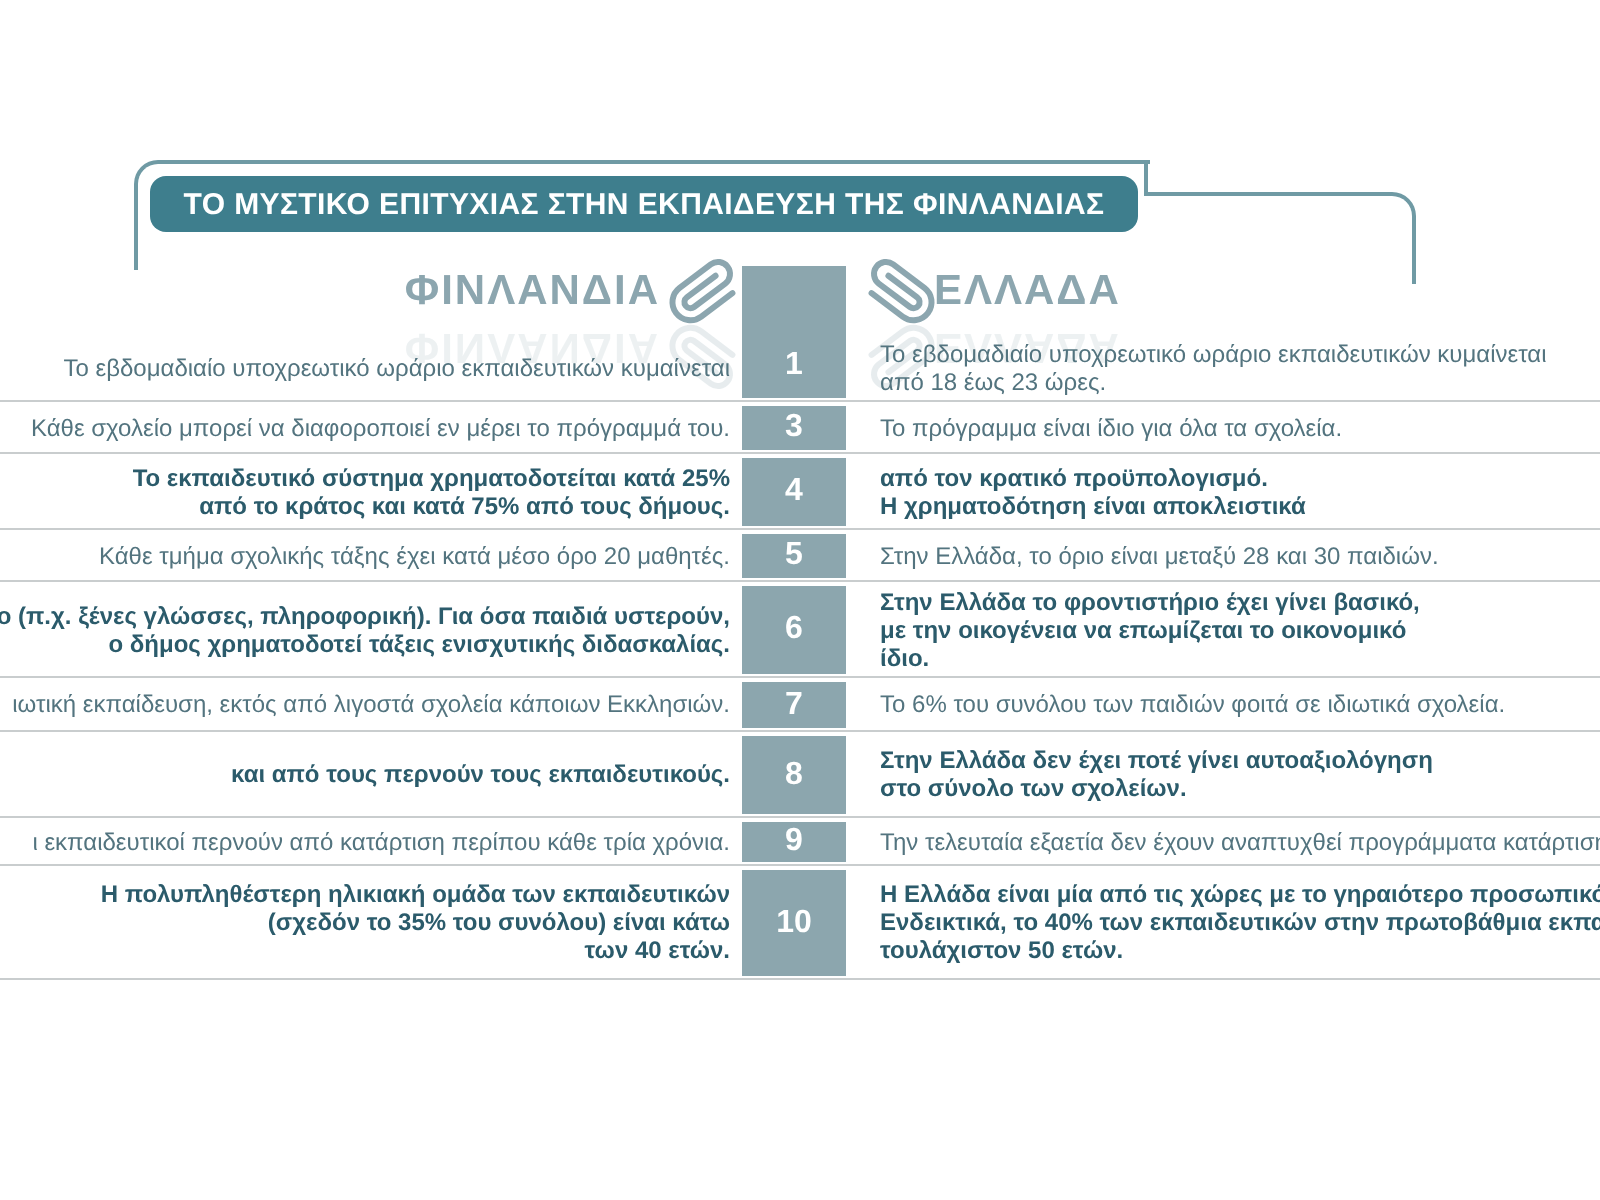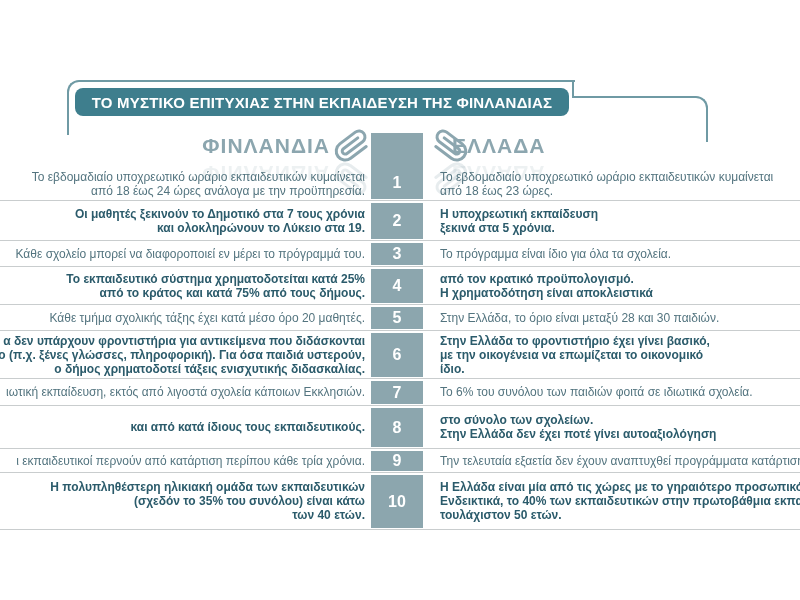--- a/index.html
+++ b/index.html
@@ -15,21 +15,21 @@
     border-top:2px solid var(--frame,#6F9AA4);border-right:2px solid var(--frame,#6F9AA4);
     border-top-right-radius:12px;}
 
   .banner{position:absolute;left:75px;top:88px;width:494px;height:28px;border-radius:8px;
     background:var(--banner,#3E7E8D);display:flex;align-items:center;justify-content:center;text-align:center;}
   .banner span{color:#fff;font-weight:bold;font-size:15px;letter-spacing:0.2px;white-space:nowrap;}
 
   .hdr{position:absolute;top:130px;height:32px;display:flex;align-items:center;
     color:var(--muted,#8CA6AF);font-weight:bold;font-size:21px;letter-spacing:1px;}
   .hdr-fin{right:470px;}
-  .hdr-gre{left:452px;}
+  .hdr-gre{left:467px;}
   .hdr-reflect{position:absolute;top:157px;height:32px;display:flex;align-items:center;
     color:var(--muted,#8CA6AF);font-weight:bold;font-size:21px;letter-spacing:1px;
     transform:scaleY(-1);opacity:0.15;}
   .clip{position:absolute;top:128px;width:36px;height:36px;}
   .clip-fin{left:334px;}
   .clip-gre{left:432px;}
   .clip-reflect{top:160px;transform:scaleY(-1);opacity:0.2;}
 
   #rows{position:absolute;left:0;top:167px;width:800px;}
   .row{position:relative;width:800px;border-bottom:1px solid var(--sep,#C9CDCE);box-sizing:content-box;}
@@ -91,43 +91,29 @@
     <span>ΕΛΛΑΔΑ</span>
   </div>
   <div class="hdr-reflect hdr-gre">
     <span>ΕΛΛΑΔΑ</span>
   </div>
 
   <div id="rows">
       <div class="row first" style="height: 33px;">
         <div class="cell-left">
           <div class="line">Το εβδομαδιαίο υποχρεωτικό ωράριο εκπαιδευτικών κυμαίνεται</div>
-          <div class="line">από 18 έως 24 ώρες ανάλογα με την προϋπηρεσία.</div>
         </div>
         <div class="cell-num">
           <span class="num">1</span>
         </div>
         <div class="cell-right">
           <div class="line">Το εβδομαδιαίο υποχρεωτικό ωράριο εκπαιδευτικών κυμαίνεται</div>
           <div class="line">από 18 έως 23 ώρες.</div>
         </div>
       </div>
-      <div class="row bold" style="height: 39px;">
-        <div class="cell-left">
-          <div class="line">Οι μαθητές ξεκινούν το Δημοτικό στα 7 τους χρόνια</div>
-          <div class="line">και ολοκληρώνουν το Λύκειο στα 19.</div>
-        </div>
-        <div class="cell-num">
-          <span class="num">2</span>
-        </div>
-        <div class="cell-right">
-          <div class="line">Η υποχρεωτική εκπαίδευση</div>
-          <div class="line">ξεκινά στα 5 χρόνια.</div>
-        </div>
-      </div>
       <div class="row" style="height: 25px;">
         <div class="cell-left">
           <div class="line">Κάθε σχολείο μπορεί να διαφοροποιεί εν μέρει το πρόγραμμά του.</div>
         </div>
         <div class="cell-num">
           <span class="num">3</span>
         </div>
         <div class="cell-right">
           <div class="line">Το πρόγραμμα είναι ίδιο για όλα τα σχολεία.</div>
         </div>
@@ -151,21 +137,20 @@
         </div>
         <div class="cell-num">
           <span class="num">5</span>
         </div>
         <div class="cell-right">
           <div class="line">Στην Ελλάδα, το όριο είναι μεταξύ 28 και 30 παιδιών.</div>
         </div>
       </div>
       <div class="row bold" style="height: 47px;">
         <div class="cell-left">
-          <div class="line">α δεν υπάρχουν φροντιστήρια για αντικείμενα που διδάσκονται</div>
           <div class="line">ο (π.χ. ξένες γλώσσες, πληροφορική). Για όσα παιδιά υστερούν,</div>
           <div class="line">ο δήμος χρηματοδοτεί τάξεις ενισχυτικής διδασκαλίας.</div>
         </div>
         <div class="cell-num">
           <span class="num">6</span>
         </div>
         <div class="cell-right">
           <div class="line">Στην Ελλάδα το φροντιστήριο έχει γίνει βασικό,</div>
           <div class="line">με την οικογένεια να επωμίζεται το οικονομικό</div>
           <div class="line">ίδιο.</div>
@@ -177,28 +162,28 @@
         </div>
         <div class="cell-num">
           <span class="num">7</span>
         </div>
         <div class="cell-right">
           <div class="line">Το 6% του συνόλου των παιδιών φοιτά σε ιδιωτικά σχολεία.</div>
         </div>
       </div>
       <div class="row bold" style="height: 42px;">
         <div class="cell-left">
-          <div class="line">και από κατά ίδιους τους εκπαιδευτικούς.</div>
+          <div class="line">και από τους περνούν τους εκπαιδευτικούς.</div>
         </div>
         <div class="cell-num">
           <span class="num">8</span>
         </div>
         <div class="cell-right">
+          <div class="line">Στην Ελλάδα δεν έχει ποτέ γίνει αυτοαξιολόγηση</div>
           <div class="line">στο σύνολο των σχολείων.</div>
-          <div class="line">Στην Ελλάδα δεν έχει ποτέ γίνει αυτοαξιολόγηση</div>
         </div>
       </div>
       <div class="row" style="height: 23px;">
         <div class="cell-left">
           <div class="line">ι εκπαιδευτικοί περνούν από κατάρτιση περίπου κάθε τρία χρόνια.</div>
         </div>
         <div class="cell-num">
           <span class="num">9</span>
         </div>
         <div class="cell-right">

